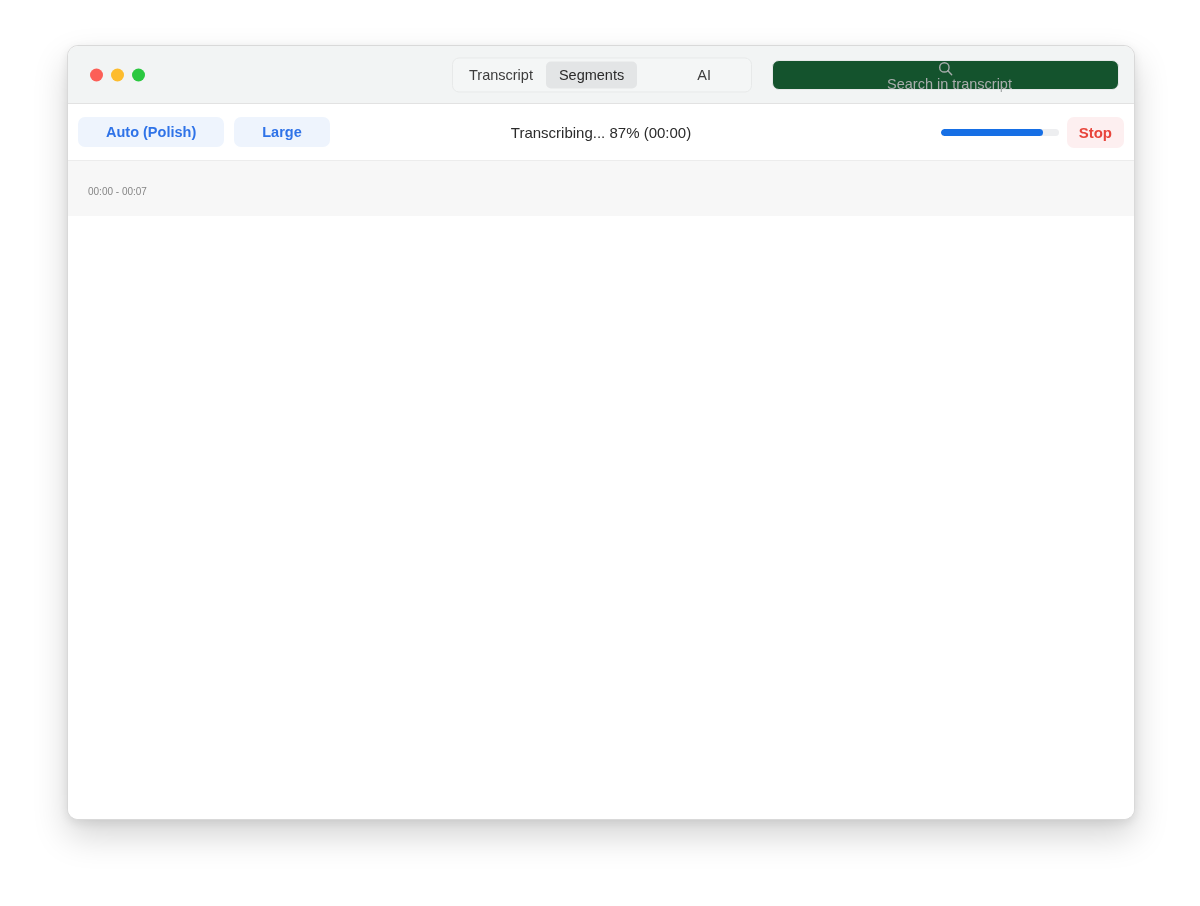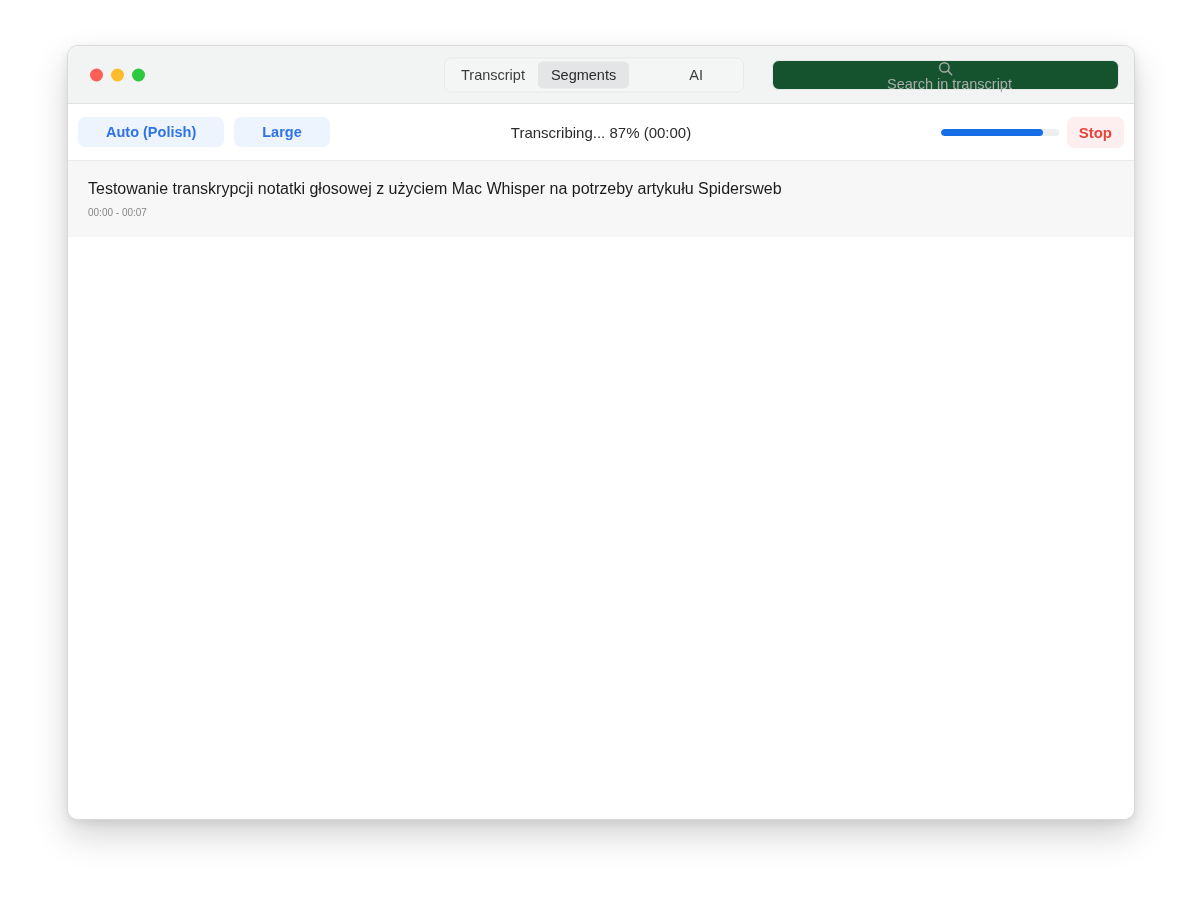--- a/index.html
+++ b/index.html
@@ -55,21 +55,21 @@
     border-radius: 50%;
     display: block;
   }
   .dot.red    { background: #fc5f57; }
   .dot.yellow { background: #fdbc2e; }
   .dot.green  { background: #2bc840; }
 
   
   .segmented {
     position: absolute;
-    left: 376px;
+    left: 384px;
     top: 50%;
     transform: translateY(-50%);
     display: flex;
     align-items: center;
     background: #f4f6f6;
     border: 1px solid #e7e9e9;
     border-radius: 7px;
     padding: 3px;
     height: 27px;
     box-sizing: content-box;
@@ -330,19 +330,18 @@
     <div class="right-group">
       <div class="progress-track">
         <div class="progress-fill" id="progress-fill" style="width: 87%;"></div>
       </div>
       <div class="stop-btn">Stop</div>
     </div>
   </div>
 
   <div class="list">
     <div class="segment-row">
-      <div class="segment-text">Testowanie transkrypcji notatki głosowej z użyciem Mac Whisper na potrzeby artykułu Spidersweb</div>
       <div class="segment-time">00:00 - 00:07</div>
     </div>
   </div>
 
 
 </div>
 
 </body></html>

